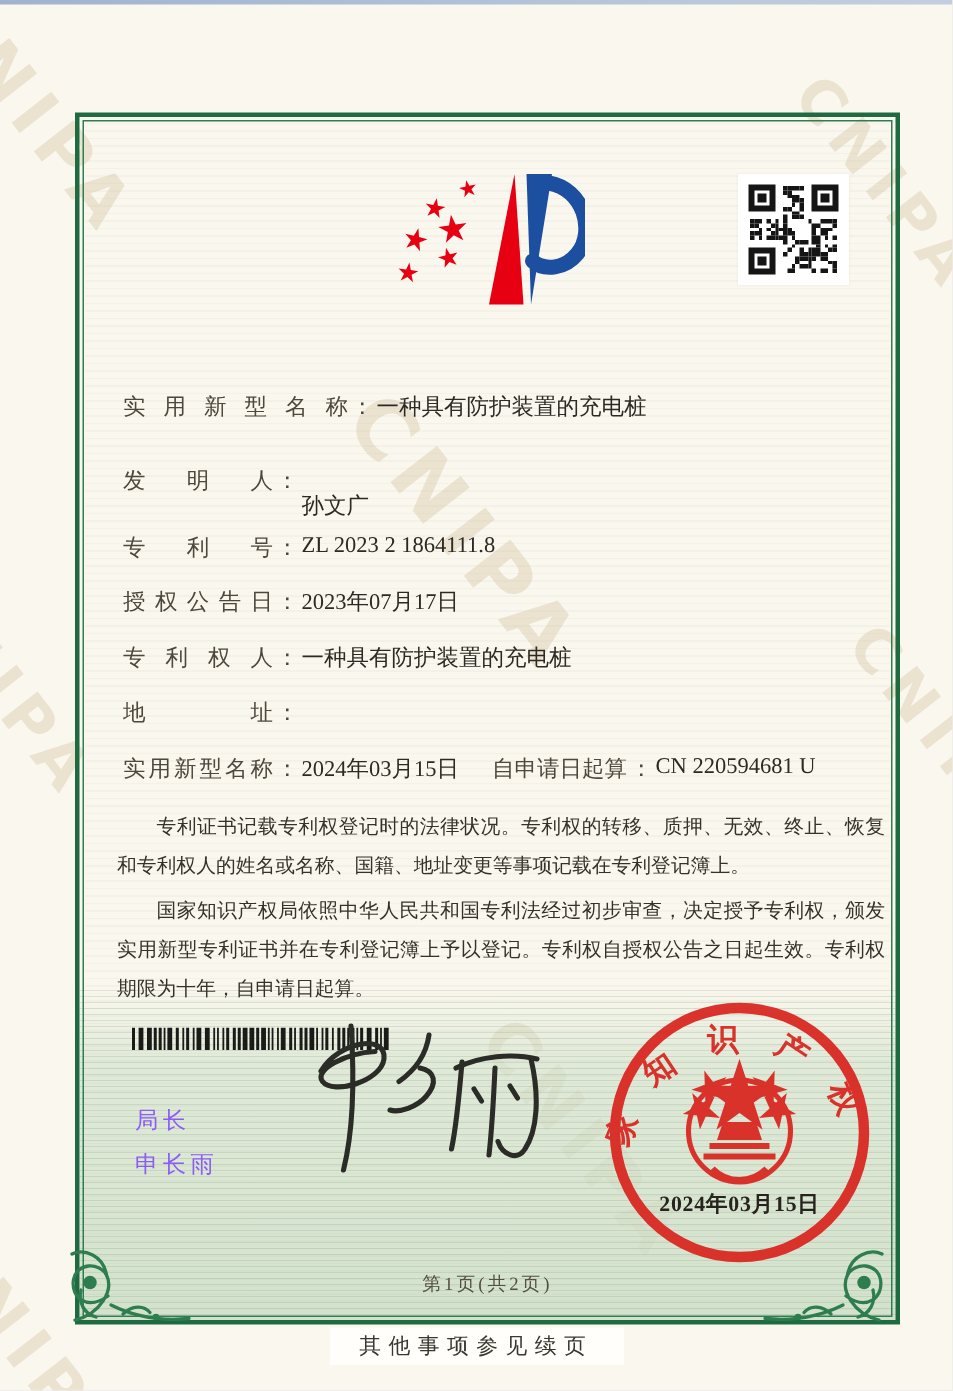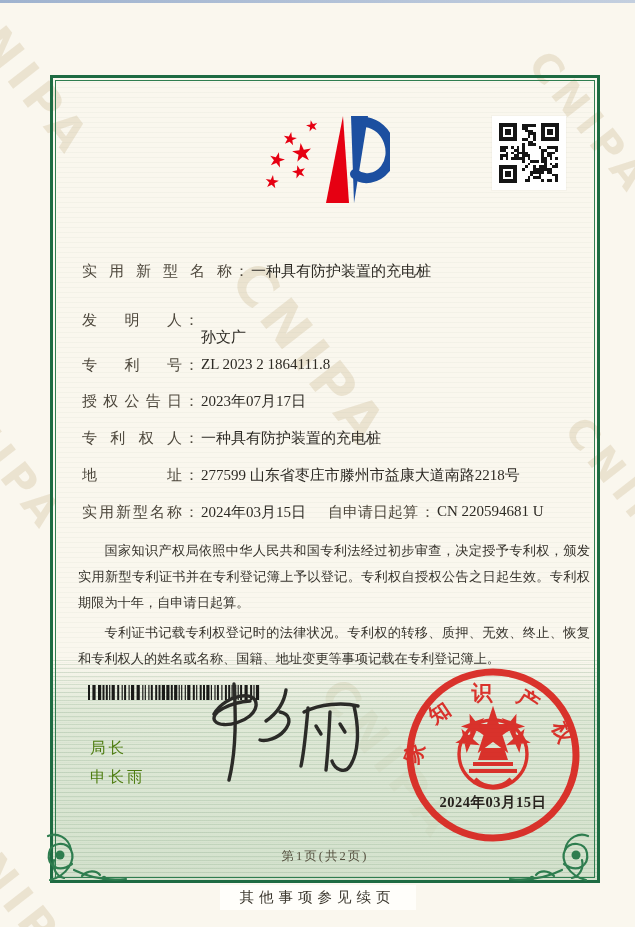--- a/index.html
+++ b/index.html
@@ -50,21 +50,21 @@
   .fvalue{color:#2d2a24;}
   .grant-second{position:absolute;left:246px;top:0;display:flex;}
   
   .legal{position:absolute;left:78px;top:538px;width:512px;font-size:13.2px;
     line-height:26px;color:#35322b;text-align:justify;}
   .legal p{margin:0 0 4px 0;text-indent:2em;}
   
   .barcode{position:absolute;left:88px;top:685px;}
   .issuer{position:absolute;left:90px;top:733px;
     font-family:"Liberation Sans","DejaVu Sans",sans-serif;
-    font-size:15.5px;color:#4d7c0f;letter-spacing:3px;line-height:29px;}
+    font-size:15.5px;color:#8b5cf6;letter-spacing:3px;line-height:29px;}
   .signature{position:absolute;left:200px;top:672px;}
   .seal{position:absolute;left:402px;top:666px;opacity:0.93;}
   .seal-date{position:absolute;left:418px;top:793px;width:150px;text-align:center;
     font-size:14.5px;font-weight:bold;color:#27231e;letter-spacing:0.5px;}
   .page-num{position:absolute;left:50px;top:848px;width:550px;text-align:center;
     font-size:12.5px;color:#55503f;letter-spacing:2px;}
   .cont-note{position:absolute;left:50%;top:885px;transform:translateX(-50%);
     background:#fffefa;padding:3px 20px;font-size:14.5px;color:#3b372e;letter-spacing:5px;}
 </style>
 </head>
@@ -287,37 +287,36 @@
 
   <div class="row" style="top:429px">
     <span class="flabel">专 利 权 人</span>
     <span class="fcolon">：</span>
     <span class="fvalue">一种具有防护装置的充电桩</span>
   </div>
 
   <div class="row" style="top:466px">
     <span class="flabel">地　　　址</span>
     <span class="fcolon">：</span>
-    <span class="fvalue">277599 山东省枣庄市滕州市益康大道南路2218号</span>
   </div>
 
   <div class="row" style="top:503px;position:absolute">
     <span class="flabel">实用新型名称</span>
     <span class="fcolon">：</span>
     <span class="fvalue">2024年03月15日</span>
     <span class="grant-second">
       <span class="flabel" style="width:auto">自申请日起算</span>
       <span class="fcolon">：</span>
       <span class="fvalue">CN 220594681 U</span>
     </span>
   </div>
 
   <div class="legal">
+    <p>专利证书记载专利权登记时的法律状况。专利权的转移、质押、无效、终止、恢复和专利权人的姓名或名称、国籍、地址变更等事项记载在专利登记簿上。</p>
     <p>国家知识产权局依照中华人民共和国专利法经过初步审查，决定授予专利权，颁发实用新型专利证书并在专利登记簿上予以登记。专利权自授权公告之日起生效。专利权期限为十年，自申请日起算。</p>
-    <p>专利证书记载专利权登记时的法律状况。专利权的转移、质押、无效、终止、恢复和专利权人的姓名或名称、国籍、地址变更等事项记载在专利登记簿上。</p>
   </div>
 
   <svg class="barcode" width="174" height="15">
       <rect x="0" y="0" width="2" height="15" fill="#1a1a18"></rect>
       <rect x="4.4" y="0" width="3.2" height="15" fill="#1a1a18"></rect>
       <rect x="10" y="0" width="3.2" height="15" fill="#1a1a18"></rect>
       <rect x="14.5" y="0" width="2" height="15" fill="#1a1a18"></rect>
       <rect x="17.8" y="0" width="2" height="15" fill="#1a1a18"></rect>
       <rect x="21.1" y="0" width="1.2" height="15" fill="#1a1a18"></rect>
       <rect x="23.6" y="0" width="3.2" height="15" fill="#1a1a18"></rect>

